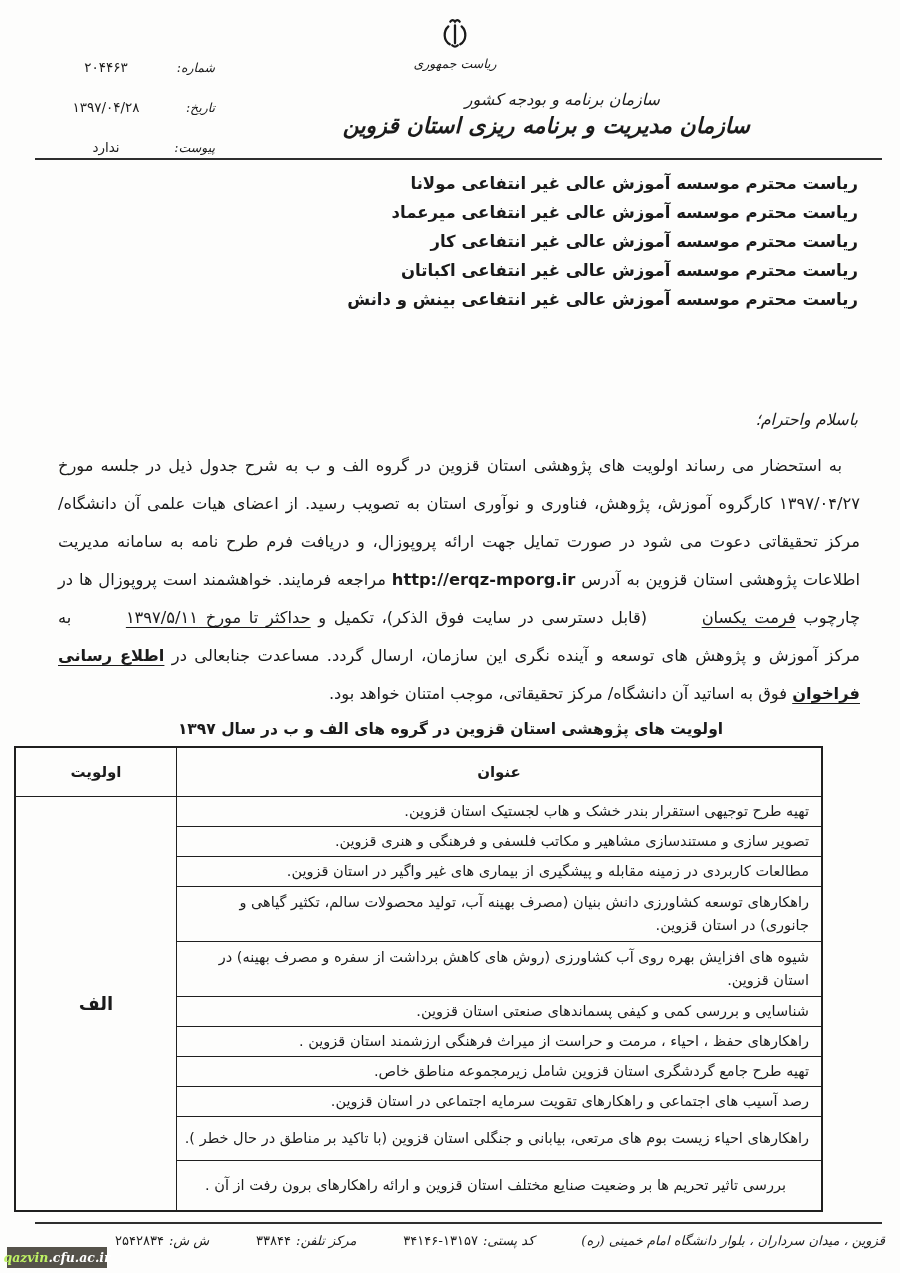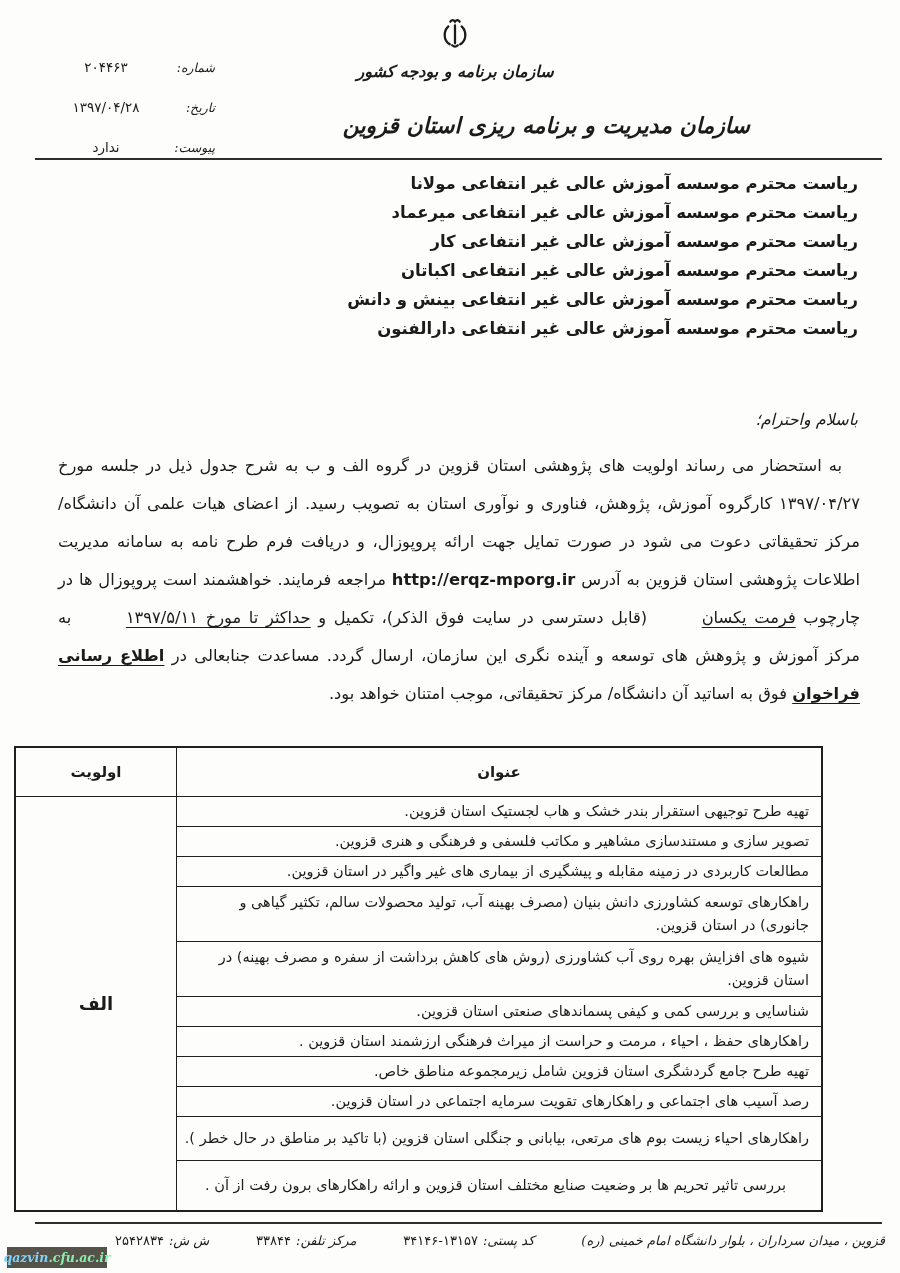--- a/index.html
+++ b/index.html
@@ -5,21 +5,21 @@
   html,body{margin:0;padding:0;background:#e8e8e8;}
   .page{
     position:relative;width:900px;height:1273px;margin:0 auto;
     background:#fdfdfc;color:#1b1b1b;overflow:hidden;
     font-family:"DejaVu Sans",sans-serif;direction:rtl;
   }
   
   .lh-center{position:absolute;top:16px;left:250px;width:410px;text-align:center;}
   .emblem{display:inline-block;line-height:0;}
   .org1{font-size:12.5px;font-style:italic;font-family:"DejaVu Serif","DejaVu Sans",serif;margin-top:2px;}
-  .org2{font-size:16px;font-weight:700;font-style:italic;font-family:"DejaVu Serif","DejaVu Sans",serif;margin-top:8px;}
+  .org2{font-size:16px;font-weight:400;font-style:italic;font-family:"DejaVu Serif","DejaVu Sans",serif;margin-top:19px;text-align:right;}
   .org3{position:absolute;top:112px;left:370px;width:380px;text-align:center;
         font-size:22px;font-weight:700;font-style:italic;
         font-family:"DejaVu Serif","DejaVu Sans",serif;white-space:nowrap;}
   .lh-fields{position:absolute;top:48px;right:685px;width:170px;}
   .lh-field{display:flex;direction:rtl;align-items:baseline;margin-bottom:13px;}
   .lh-label{width:48px;font-size:12.5px;font-style:italic;
             font-family:"DejaVu Serif","DejaVu Sans",serif;flex:none;margin-top:12px;}
   .lh-value{flex:1;text-align:center;font-size:13.5px;}
   .rule{position:absolute;left:35px;width:847px;height:2px;background:#2e2e2e;}
   .rule-top{top:158px;}
@@ -53,40 +53,41 @@
   td.group-cell{text-align:center;vertical-align:middle;font-size:18px;font-weight:700;}
   
   .footer-line{position:absolute;top:1233px;right:15px;left:115px;display:flex;direction:rtl;
                justify-content:space-between;align-items:baseline;font-size:13px;white-space:nowrap;}
   .footer-line .cal{font-style:italic;font-family:"DejaVu Serif","DejaVu Sans",serif;}
   .footer-item{display:inline-flex;gap:5px;align-items:baseline;}
   .watermark{position:absolute;top:1247px;right:793px;left:7px;height:21px;background:#55524a;
              display:flex;align-items:center;justify-content:center;direction:ltr;
              font-size:12.5px;font-weight:700;font-style:italic;
              font-family:"DejaVu Serif","DejaVu Sans",serif;white-space:nowrap;}
-  .wm-prefix{color:#7dd3fc;}
-  .wm-suffix{color:#86efac;}
+  .wm-prefix{color:#bef264;}
+  .wm-suffix{color:#ffffff;}
 </style>
 </head>
 <body>
 
 <div class="page">
 
   <div class="lh-center">
     <span class="emblem">
       <svg width="32" height="34" viewBox="0 0 34 36" aria-hidden="true">
         <g fill="none" stroke="#1b1b1b" stroke-width="2.4" stroke-linecap="round">
           <path d="M12 6 Q14.5 2.5 17 6 Q19.5 2.5 22 6"></path>
           <path d="M10 11 C4.5 16 4.5 26 11.5 30"></path>
           <path d="M24 11 C29.5 16 29.5 26 22.5 30"></path>
           <path d="M17 10 L17 29"></path>
           <path d="M14 31 Q17 34 20 31"></path>
         </g>
       </svg>
     </span>
+    <div class="org1">ریاست جمهوری</div>
     <div class="org2">سازمان برنامه و بودجه کشور</div>
   </div>
   <div class="org3">سازمان مدیریت و برنامه ریزی استان قزوین</div>
 
   <div class="lh-fields">
       <div class="lh-field">
         <span class="lh-label">شماره:</span>
         <span class="lh-value">۲۰۴۴۶۳</span>
       </div>
       <div class="lh-field">
@@ -100,27 +101,27 @@
     </div>
 
   <div class="rule rule-top"></div>
 
   <div class="recipients">
       <div>ریاست محترم موسسه آموزش عالی غیر انتفاعی مولانا</div>
       <div>ریاست محترم موسسه آموزش عالی غیر انتفاعی میرعماد</div>
       <div>ریاست محترم موسسه آموزش عالی غیر انتفاعی کار</div>
       <div>ریاست محترم موسسه آموزش عالی غیر انتفاعی اکباتان</div>
       <div>ریاست محترم موسسه آموزش عالی غیر انتفاعی بینش و دانش</div>
-      <div>ریاست محترم موسسه آموزش عالی غیر انتفاعی دارالفنون</div>
     </div>
 
   <div class="salutation">باسلام واحترام؛</div>
 
   <div class="body-par"><span>به استحضار می رساند اولویت های پژوهشی استان قزوین در گروه الف و ب  به شرح  جدول ذیل در جلسه مورخ ۱۳۹۷/۰۴/۲۷ کارگروه آموزش، پژوهش، فناوری و نوآوری استان به تصویب رسید. از اعضای هیات علمی آن دانشگاه/ مرکز تحقیقاتی دعوت می شود در صورت تمایل جهت ارائه پروپوزال، و دریافت فرم طرح نامه به سامانه مدیریت اطلاعات پژوهشی استان قزوین به آدرس </span><span class="bold" dir="ltr">http://erqz-mporg.ir</span><span>  مراجعه فرمایند. خواهشمند است پروپوزال ها در چارچوب </span><span class="underline">فرمت یکسان</span><span> (قابل دسترسی در سایت فوق الذکر)، تکمیل و </span><span class="underline">حداکثر تا مورخ ۱۳۹۷/۵/۱۱</span><span> به مرکز آموزش و پژوهش های توسعه و آینده نگری این سازمان، ارسال گردد. مساعدت جنابعالی در </span><span class="bold-underline">اطلاع رسانی فراخوان</span><span> فوق به اساتید آن دانشگاه/ مرکز تحقیقاتی، موجب امتنان خواهد بود.</span></div>
 
+  <div class="table-title">اولویت های پژوهشی استان قزوین در گروه های الف و ب در سال ۱۳۹۷</div>
   <table class="prio">
     <thead>
       <tr>
         <th class="subject-head">عنوان</th>
         <th class="priority-head">اولویت</th>
       </tr>
     </thead>
     <tbody>
         <tr>
           <td class="subject-cell">تهیه طرح توجیهی استقرار بندر خشک و هاب لجستیک استان قزوین.</td>

